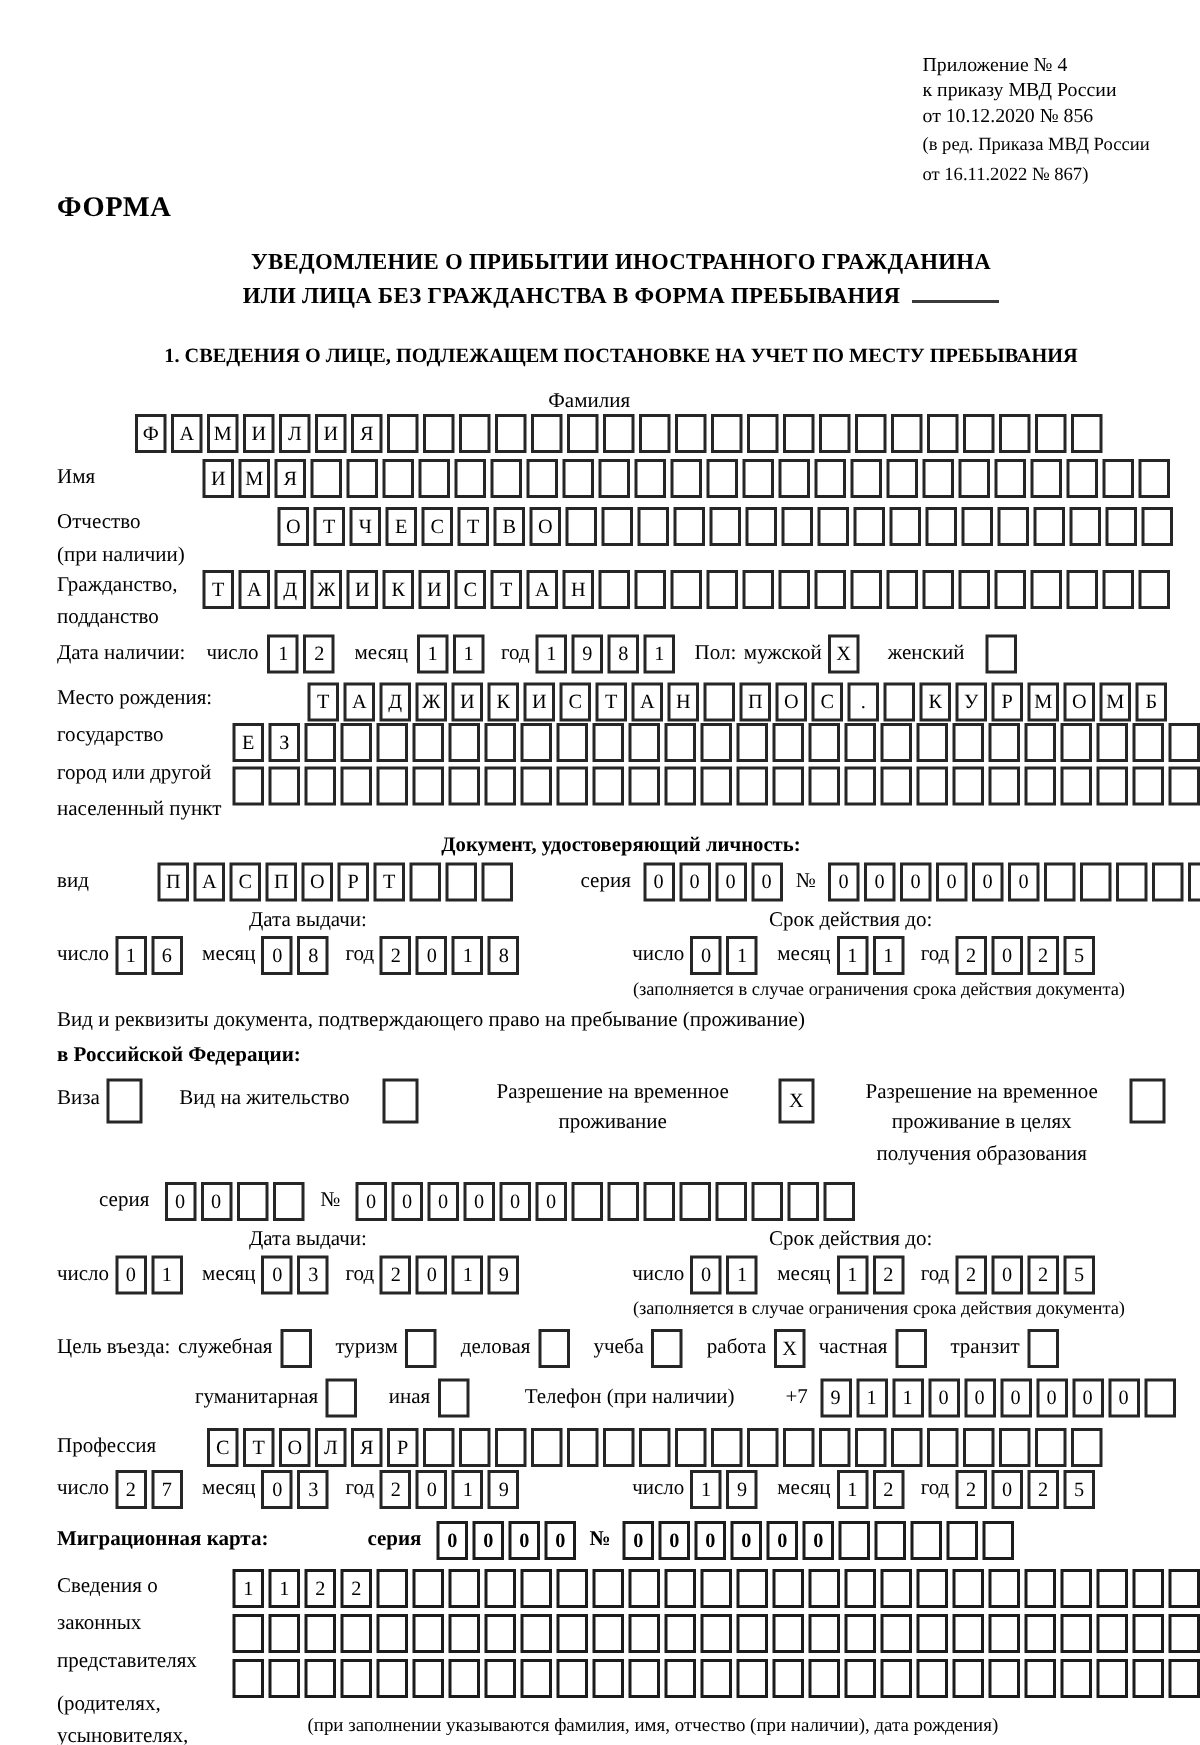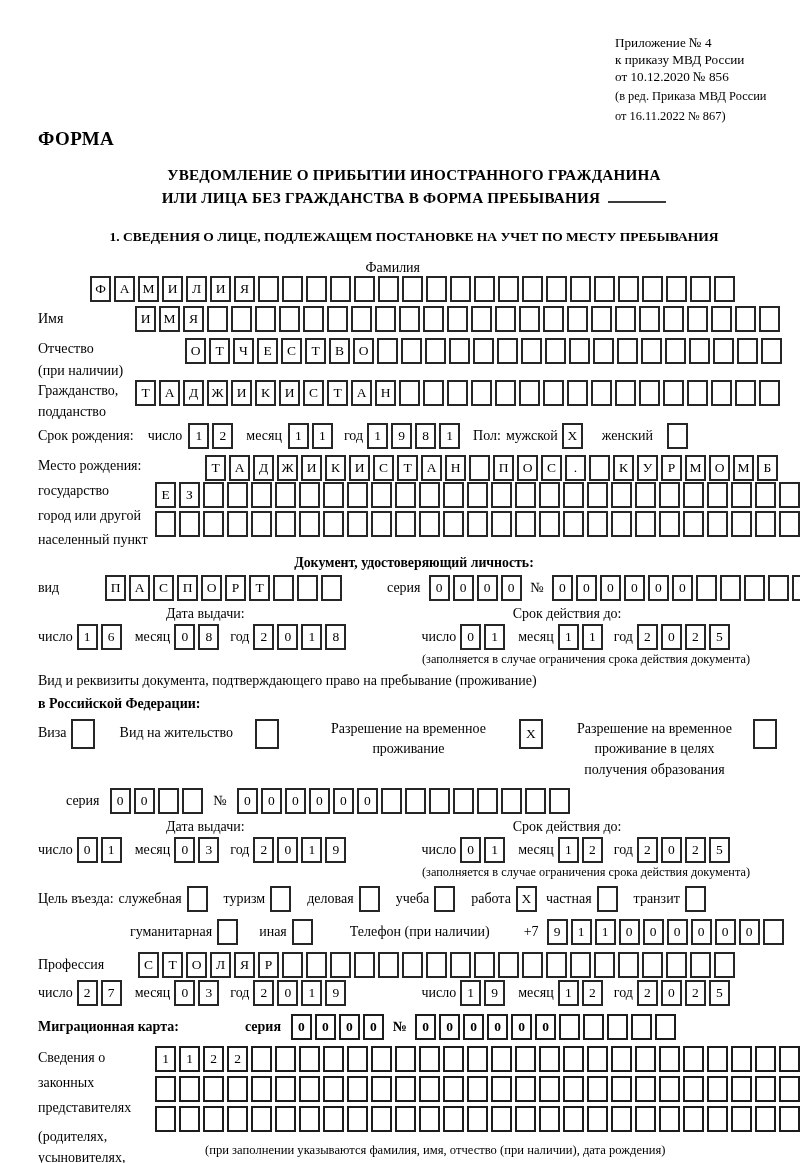--- a/index.html
+++ b/index.html
@@ -187,21 +187,21 @@
         <span class="cell"></span>
         <span class="cell"></span>
         <span class="cell"></span>
         <span class="cell"></span>
         <span class="cell"></span>
         <span class="cell"></span>
       </span>
   </div>
 
   <div class="frow" style="margin-top:0px;">
-    <span class="lbl">Срок рождения:</span>
+    <span class="lbl">Дата наличии:</span>
     <span class="lbl" style="margin-left:14px;margin-right:6px;">число</span>
     <span class="cells">
         <span class="cell">1</span>
         <span class="cell">2</span>
       </span>
     <span class="lbl" style="margin-left:10px;margin-right:6px;">месяц</span>
     <span class="cells">
         <span class="cell">1</span>
         <span class="cell">1</span>
       </span>

